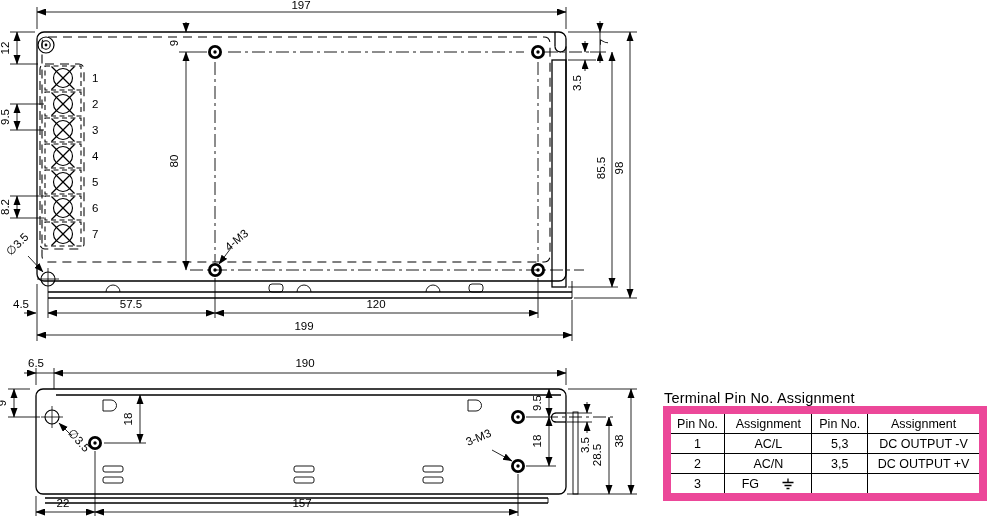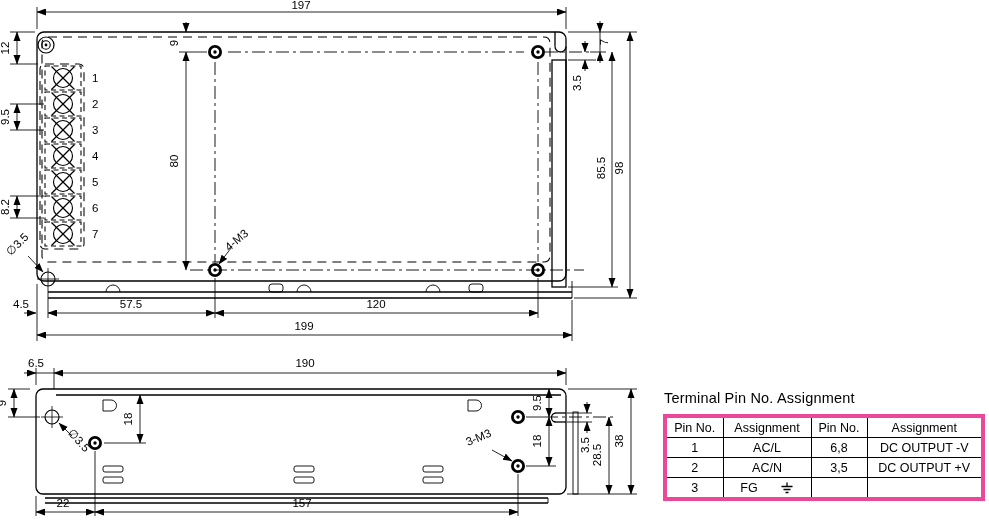--- a/index.html
+++ b/index.html
@@ -6,22 +6,22 @@
   .stage{position:relative;width:989px;height:520px;background:#fff;overflow:hidden;
          font-family:"Liberation Sans",sans-serif;}
   svg text{font-family:"Liberation Sans",sans-serif;font-size:11.5px;fill:#000;}
   svg text.lead{font-size:11.5px;}
   .ol{fill:none;stroke:#000;stroke-width:1.3;}
   .thin{fill:none;stroke:#000;stroke-width:0.9;}
   .dim{fill:none;stroke:#000;stroke-width:0.85;}
   .dash{fill:none;stroke:#000;stroke-width:1.05;stroke-dasharray:9 6;}
   .dashdot{fill:none;stroke:#000;stroke-width:0.9;stroke-dasharray:13 4 3 4;}
   .pin-table{position:absolute;left:663px;top:390px;width:324px;}
-  .pin-table-title{font-size:14.5px;color:#000;margin:0 0 8px 1px;letter-spacing:0.2px;}
-  table.pt{border-collapse:collapse;border:4px solid #ec4899;table-layout:fixed;}
+  .pin-table-title{font-size:14.5px;color:#000;margin:0 0 0 1px;letter-spacing:0.2px;}
+  table.pt{border-collapse:collapse;border:8px solid #ec4899;table-layout:fixed;}
   table.pt td{border:1px solid #000;text-align:center;font-size:12.5px;height:19px;
               padding:0 2px;color:#000;white-space:nowrap;}
   .fg-wrap{display:inline-flex;align-items:center;gap:22px;}
 </style>
 </head>
 <body>
 
 <div class="stage">
 <svg width="989" height="520" viewBox="0 0 989 520">
   <defs>
@@ -273,21 +273,21 @@
     <tbody>
           <tr>
       <td>Pin No.</td>
       <td>Assignment</td>
       <td>Pin No.</td>
       <td>Assignment</td>
     </tr>
     <tr>
       <td>1</td>
       <td>AC/L</td>
-      <td>6,8</td>
+      <td>5,3</td>
       <td>DC OUTPUT -V</td>
     </tr>
     <tr>
       <td>2</td>
       <td>AC/N</td>
       <td>3,5</td>
       <td>DC OUTPUT +V</td>
     </tr>
     <tr>
       <td>3</td>

